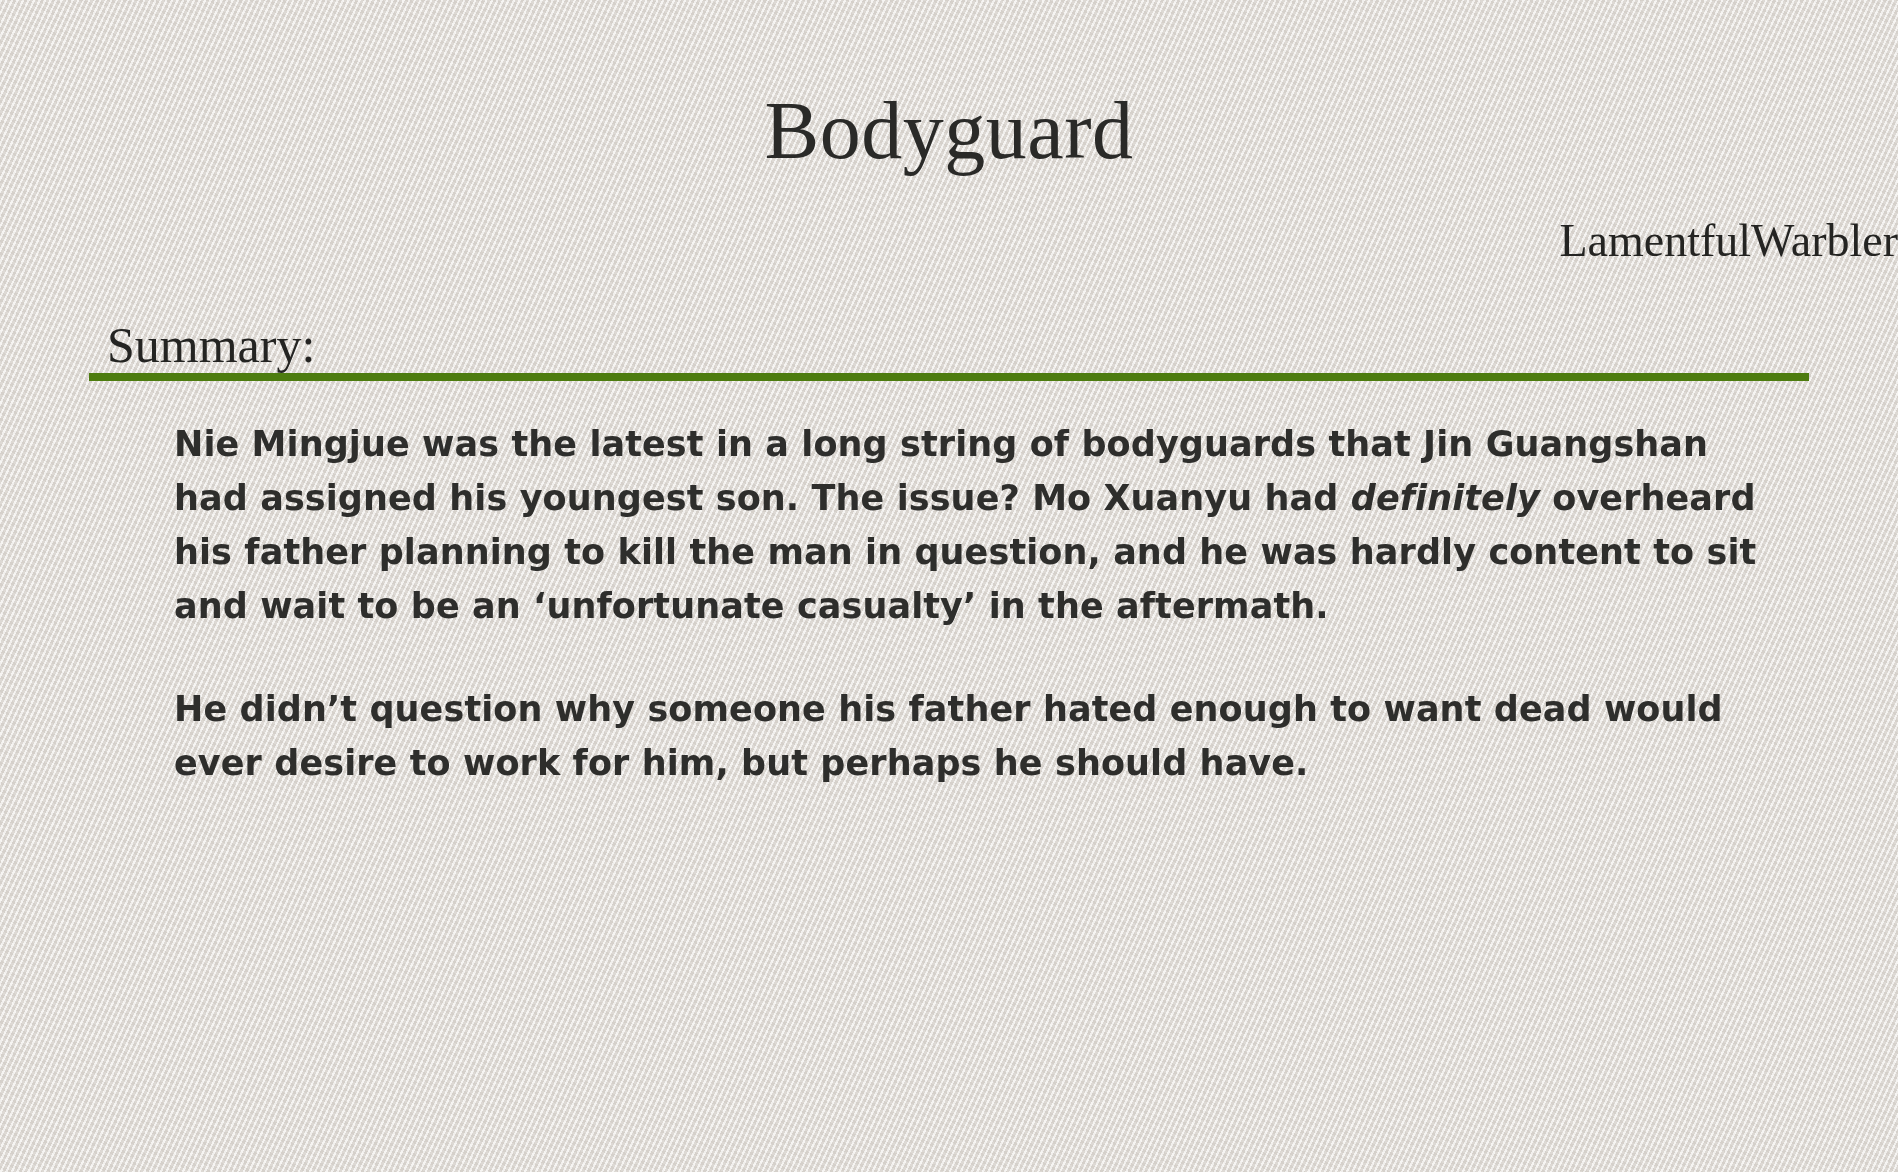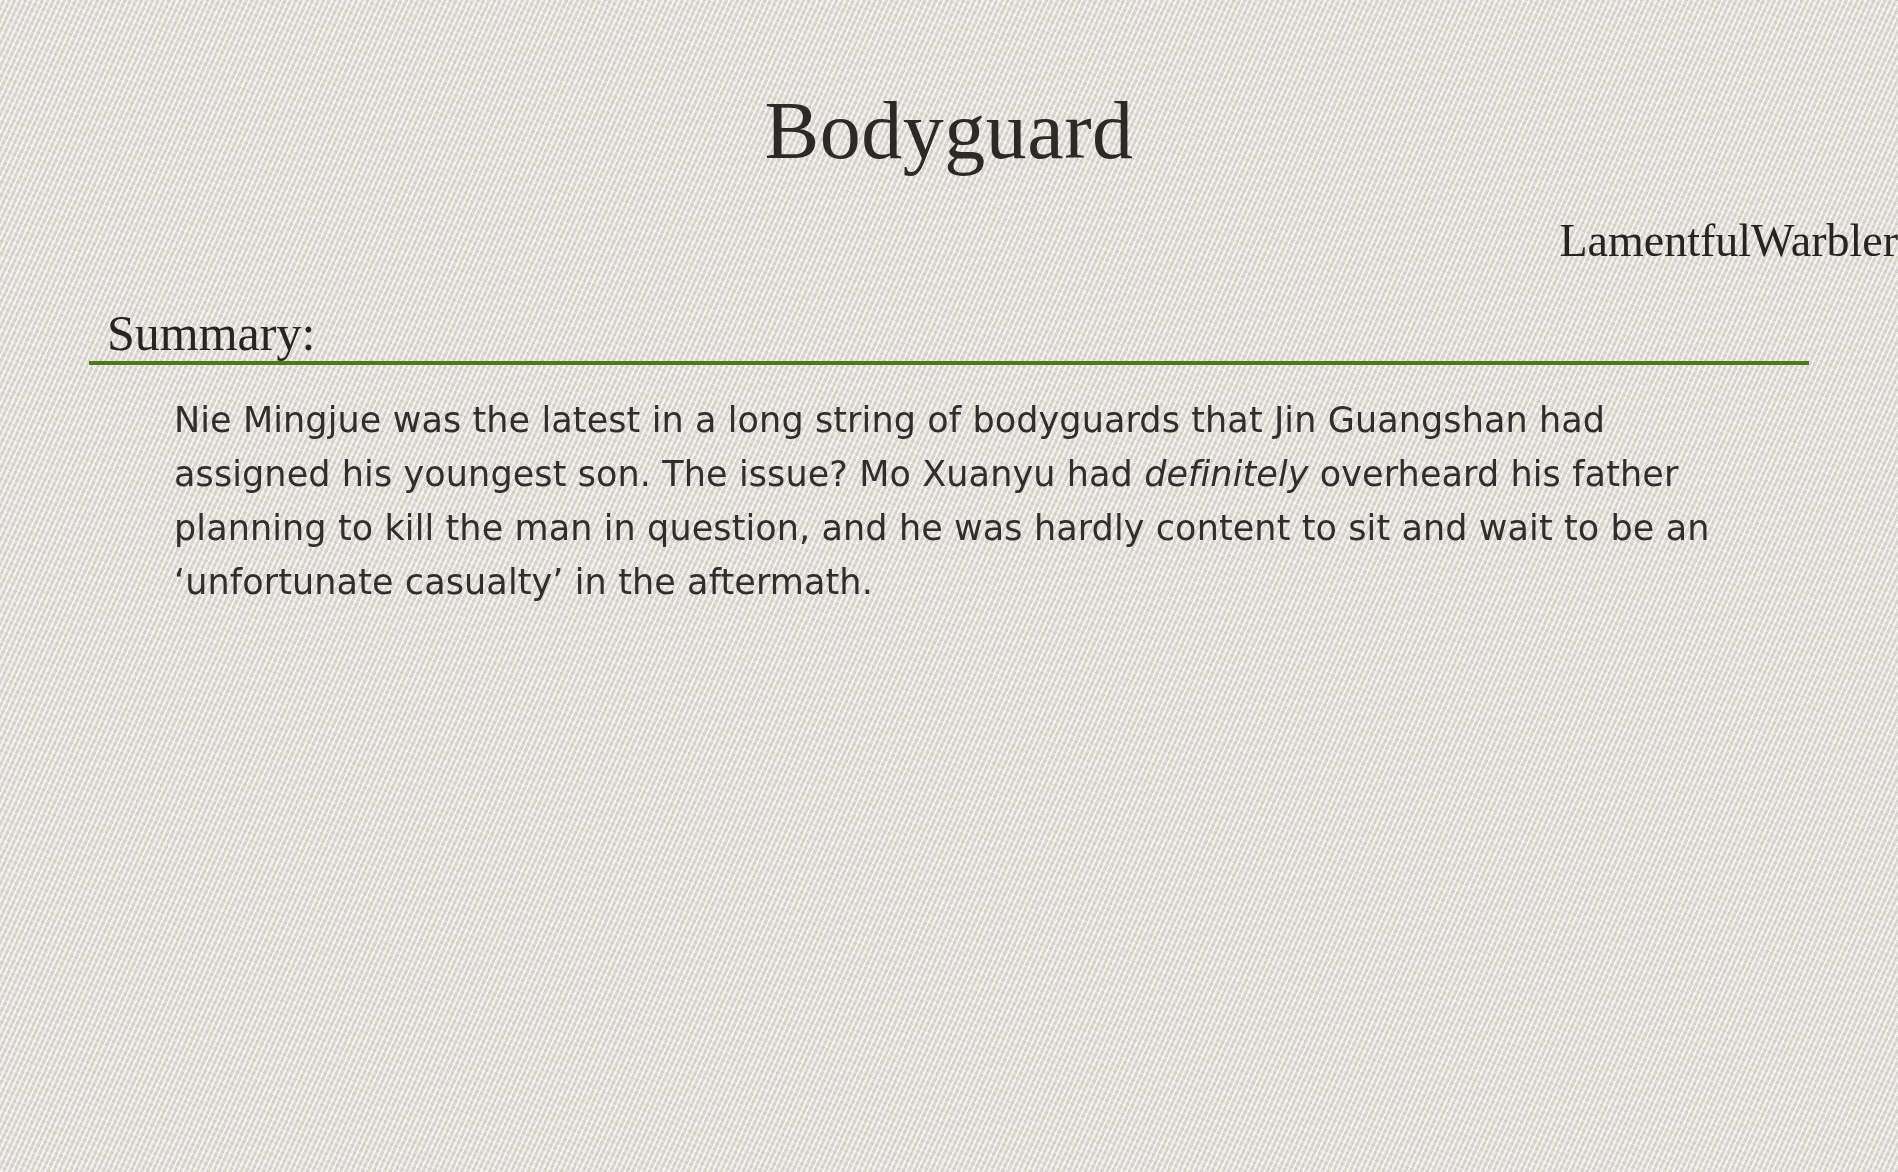--- a/index.html
+++ b/index.html
@@ -46,40 +46,41 @@
     text-align: right;
     font-family: "Liberation Serif", serif;
     font-size: 46px;
     font-weight: 400;
     color: #242422;
     margin: 0;
     padding-top: 42px;
     line-height: 1.1;
   }
   .summary-heading-wrap {
-    margin: 4px auto;
+    margin: 16px auto;
     padding-top: 34px;
     width: 1720px;
-    border-bottom: 4px solid #4d7c0f;
+    border-bottom: 8px solid #4d7c0f;
   }
   .summary-heading {
     font-family: "Liberation Serif", serif;
     font-size: 50px;
     font-weight: 400;
     color: #242422;
     margin: 0;
     padding-left: 18px;
     line-height: 1.12;
   }
   .summary-body {
     margin: 8px auto;
     width: 1640px;
     padding-top: 20px;
     padding-left: 45px;
     box-sizing: border-box;
+    font-weight: bold;
   }
   .summary-body p {
     margin: 0 0 48px 0;
     font-family: "DejaVu Sans", sans-serif;
     font-size: 35px;
     line-height: 1.55;
     color: #2e2e2c;
     letter-spacing: 0.1px;
   }
   .summary-body p:last-child {
@@ -97,15 +98,16 @@
   <h1 class="work-title">Bodyguard</h1>
 
   <div class="byline">LamentfulWarbler</div>
 
   <div class="summary-heading-wrap">
     <div class="summary-heading">Summary:</div>
   </div>
 
   <div class="summary-body">
     <p><span>Nie Mingjue was the latest in a long string of bodyguards that Jin Guangshan had assigned his youngest son. The issue? Mo Xuanyu had </span><em>definitely</em><span> overheard his father planning to kill the man in question, and he was hardly content to sit and wait to be an ‘unfortunate casualty’ in the aftermath.</span></p>
+    <p>He didn’t question why someone his father hated enough to want dead would ever desire to work for him, but perhaps he should have.</p>
   </div>
 
 </div>
 
 </body></html>

